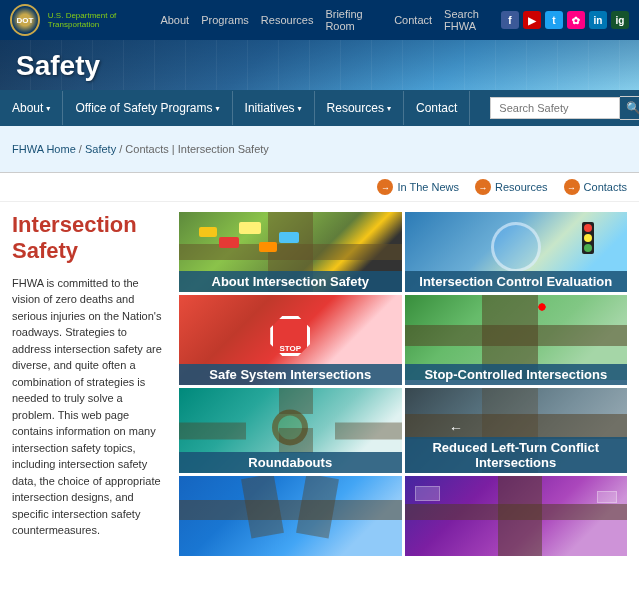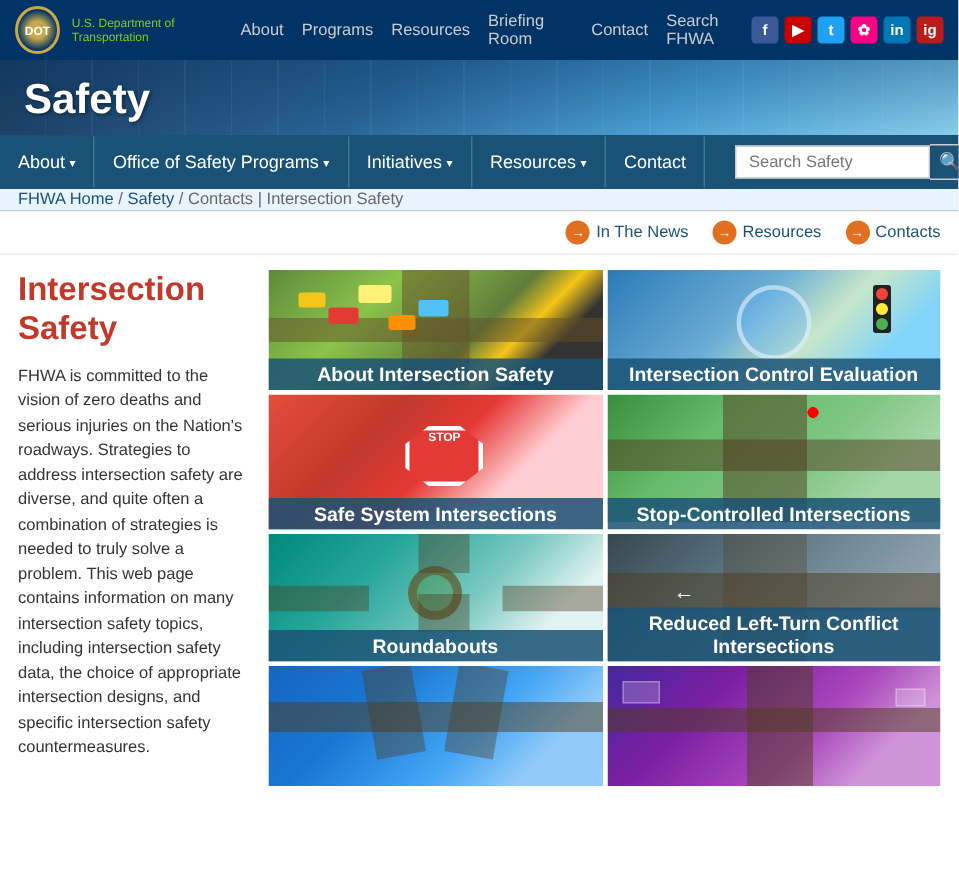--- a/index.html
+++ b/index.html
@@ -99,21 +99,21 @@
       border-left: none;
       padding: 4px 6px;
       cursor: pointer;
       color: #fff;
       font-size: 12px;
     }
 
     
     .breadcrumb {
       background: #e8f4fd;
-      padding: 1px 12px;
+      padding: 17px 12px;
       font-size: 11px;
       border-bottom: 1px solid #ccc;
     }
     .breadcrumb a { color: #1a5276; text-decoration: none; }
     .breadcrumb span { color: #666; }
 
     
     .quick-links {
       display: flex;
       justify-content: flex-end;
@@ -217,27 +217,27 @@
     
     .stop-sign {
       position: absolute;
       top: 50%;
       left: 50%;
       transform: translate(-50%, -60%);
       width: 40px;
       height: 40px;
     }
     .stop-sign-shape {
-      width: 52px;
+      width: 40px;
       height: 40px;
       background: #e53935;
       border: 3px solid #fff;
       clip-path: polygon(30% 0%, 70% 0%, 100% 30%, 100% 70%, 70% 100%, 30% 100%, 0% 70%, 0% 30%);
       display: flex;
-      align-items: flex-start;
+      align-items: flex-end;
       justify-content: center;
     }
     .stop-text { color: #fff; font-size: 8px; font-weight: bold; }
 
     
     .traffic-light {
       position: absolute;
       right: 15%;
       top: 10px;
       display: flex;
@@ -291,21 +291,21 @@
     <a class="top-nav-link">Briefing Room</a>
     <a class="top-nav-link">Contact</a>
     <a class="top-nav-link">Search FHWA</a>
   </div>
   <div class="social-icons">
     <div class="social-icon" style="background:#3b5998">f</div>
     <div class="social-icon" style="background:#cc0000">▶</div>
     <div class="social-icon" style="background:#1da1f2">t</div>
     <div class="social-icon" style="background:#ff0084">✿</div>
     <div class="social-icon" style="background:#0077b5">in</div>
-    <div class="social-icon" style="background:#b91c1c">ig</div>
+    <div class="social-icon" style="background:#14532d">ig</div>
   </div>
 </div>
 
 <div class="hero-header">
   <span class="safety-title">Safety</span>
 </div>
 
 <div class="main-nav">
   <a class="main-nav-item">
     <span>About</span>

